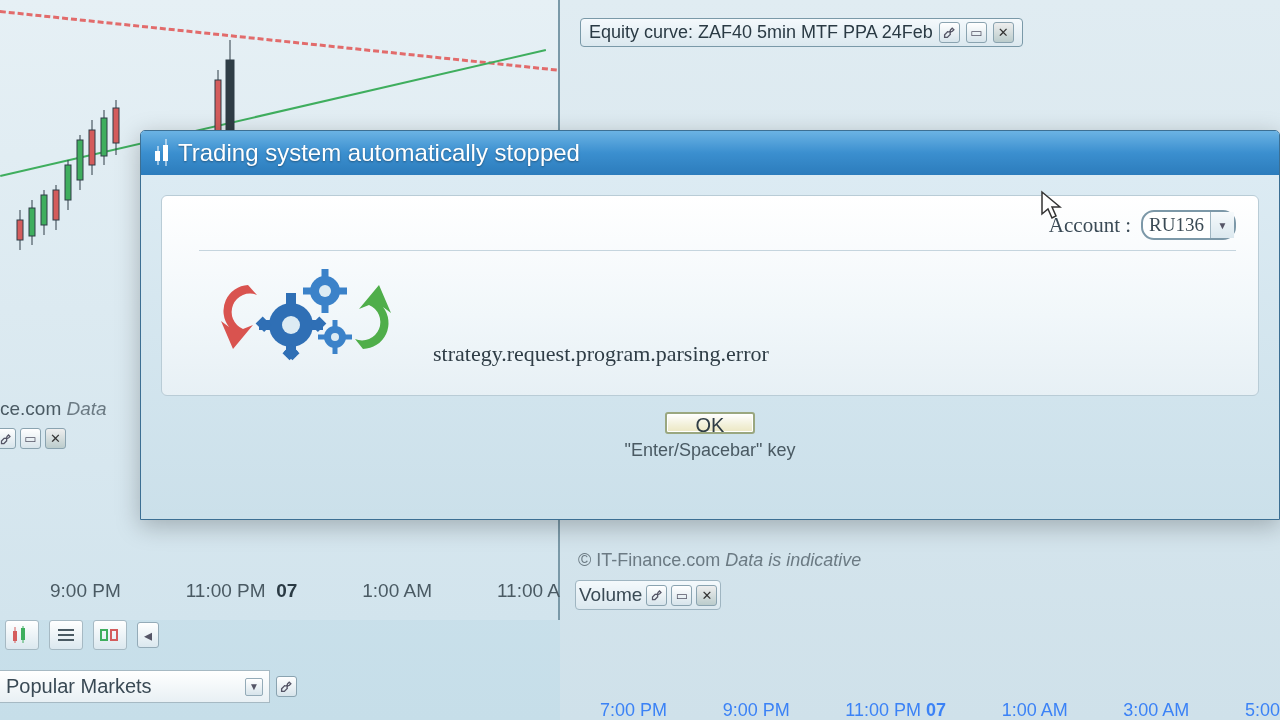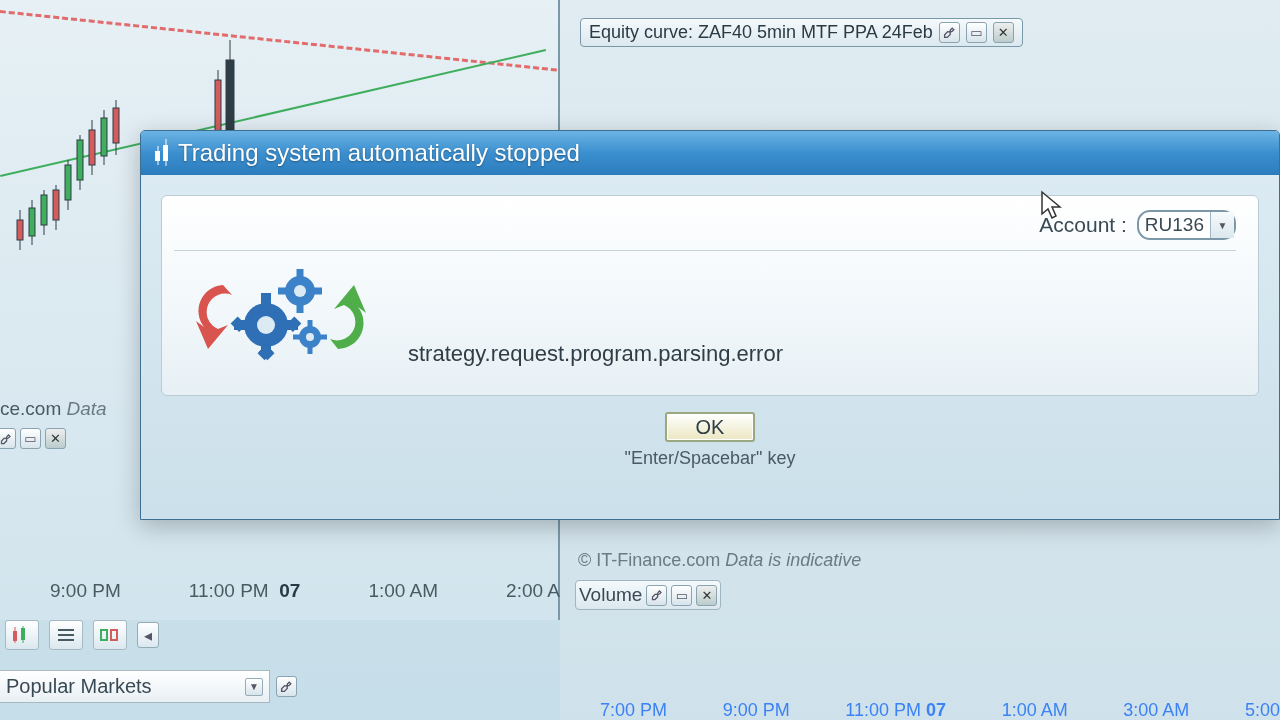--- a/index.html
+++ b/index.html
@@ -127,21 +127,22 @@
     }
     .candle-ico .c1 { height: 10px; } .candle-ico .c1::before { top: -5px; height: 5px; } .candle-ico .c1::after { bottom: -4px; height: 4px; }
     .candle-ico .c2 { height: 16px; } .candle-ico .c2::before { top: -6px; height: 6px; } .candle-ico .c2::after { bottom: -5px; height: 5px; }
     .dialog-body {
       flex: 1; background: linear-gradient(180deg, #dcebf3 0%, #cbe0ea 100%);
       padding: 20px 20px 10px 20px; display: flex; flex-direction: column;
     }
     .inner-box {
       background: linear-gradient(180deg, #ffffff 0%, #f1f7fa 60%, #e7f0f5 100%);
       border: 1px solid #b9ccd6; border-radius: 6px;
-      padding: 14px 22px 28px 12px;
+      padding: 14px 22px 28px 37px;
+      font-family: Liberation Serif, serif;
     }
     .acct-row {
       display: flex; justify-content: flex-end; align-items: center; gap: 10px;
       font-size: 21px; color: #3a4a55; padding-bottom: 10px;
       border-bottom: 1px solid #c5d5de;
     }
     .acct-select {
       display: flex; align-items: center; border: 2px solid #7c98a8; border-radius: 13px;
       background: #fff; height: 30px;
     }
@@ -154,21 +155,21 @@
     .msg-row {
       display: flex; align-items: flex-end; gap: 30px; padding: 16px 0 0 14px;
     }
     .gears-ico { width: 190px; height: 100px; position: relative; }
     .msg-text { font-size: 22px; color: #2f3d46; }
     .ok-row {
       display: flex; flex-direction: column; align-items: center;
       margin-top: 16px; gap: 6px;
     }
     .ok-btn {
-      min-width: 90px; height: 30px;
+      min-width: 90px; height: 22px;
       border: 2px solid #9aa77f; border-radius: 3px;
       background: linear-gradient(180deg, #ffffff, #f2f0d9 60%, #ece7c2);
       font-size: 20px; color: #2f3d46; cursor: pointer;
       box-shadow: inset 0 0 0 1px #fff;
     }
     .ok-hint { font-size: 18px; color: #4a5a63; }
     
     .cursor {
       position: absolute; top: 190px; left: 1040px; width: 22px; height: 30px; z-index: 50;
     }
@@ -235,21 +236,21 @@
       </svg>
   </span>
   <span class="win-btn">▭</span>
   <span class="win-btn close">✕</span>
 </div>
 
 <div class="time-axis-left">
   <span>9:00 PM</span>
   <span><span>11:00 PM</span>&nbsp;&nbsp;<span class="daynum">07</span></span>
   <span>1:00 AM</span>
-  <span>2:00 A</span>
+  <span>11:00 A</span>
 </div>
 
 <div class="toolbar-bottom">
   <div class="tb-btn">
     <svg width="22" height="20" viewBox="0 0 22 20">
         <rect x="2" y="6" width="4" height="10" fill="#d45c5c"></rect>
         <line x1="4" y1="2" x2="4" y2="18" stroke="#d45c5c"></line>
         <rect x="10" y="3" width="4" height="12" fill="#3fae5e"></rect>
         <line x1="12" y1="1" x2="12" y2="18" stroke="#3fae5e"></line>
       </svg>

